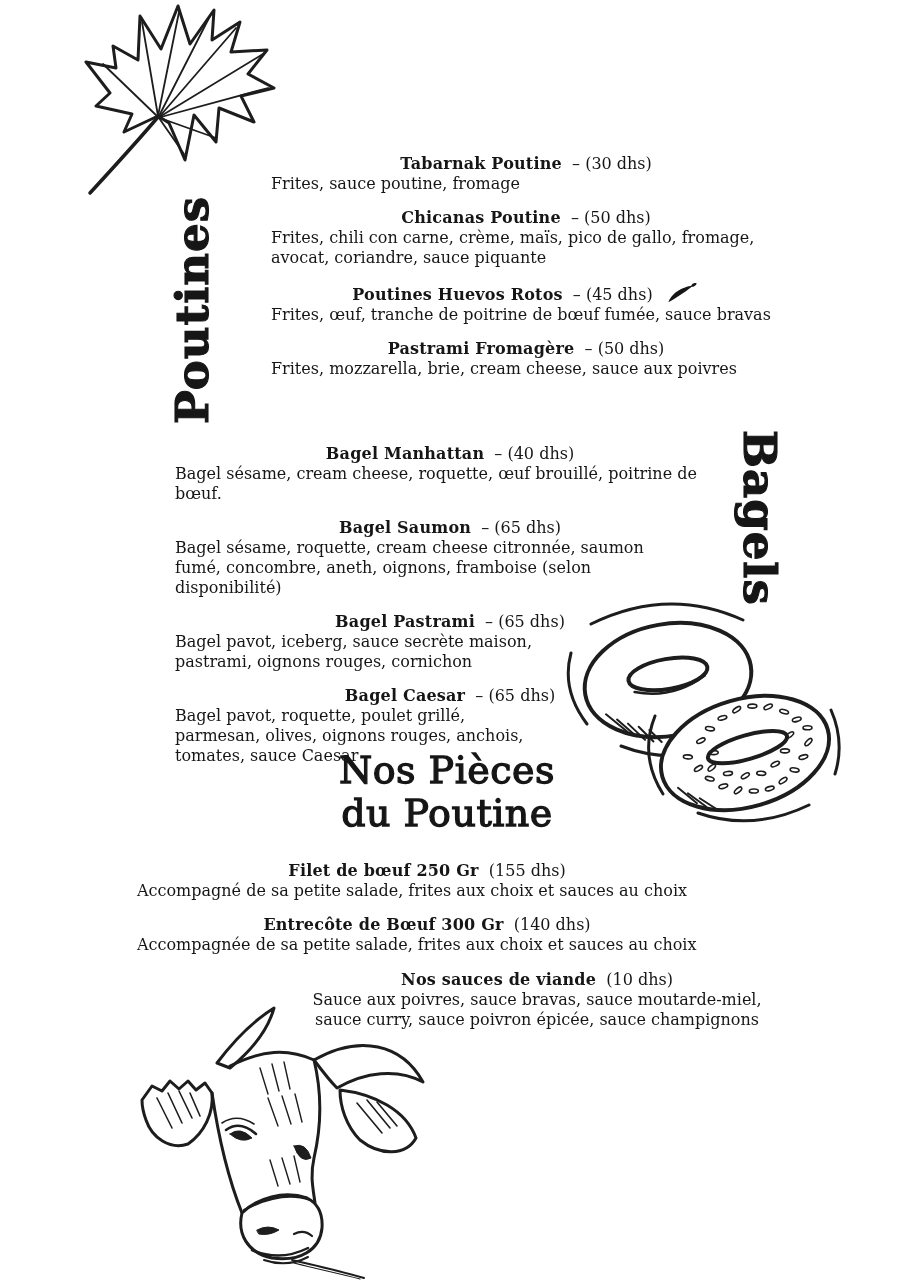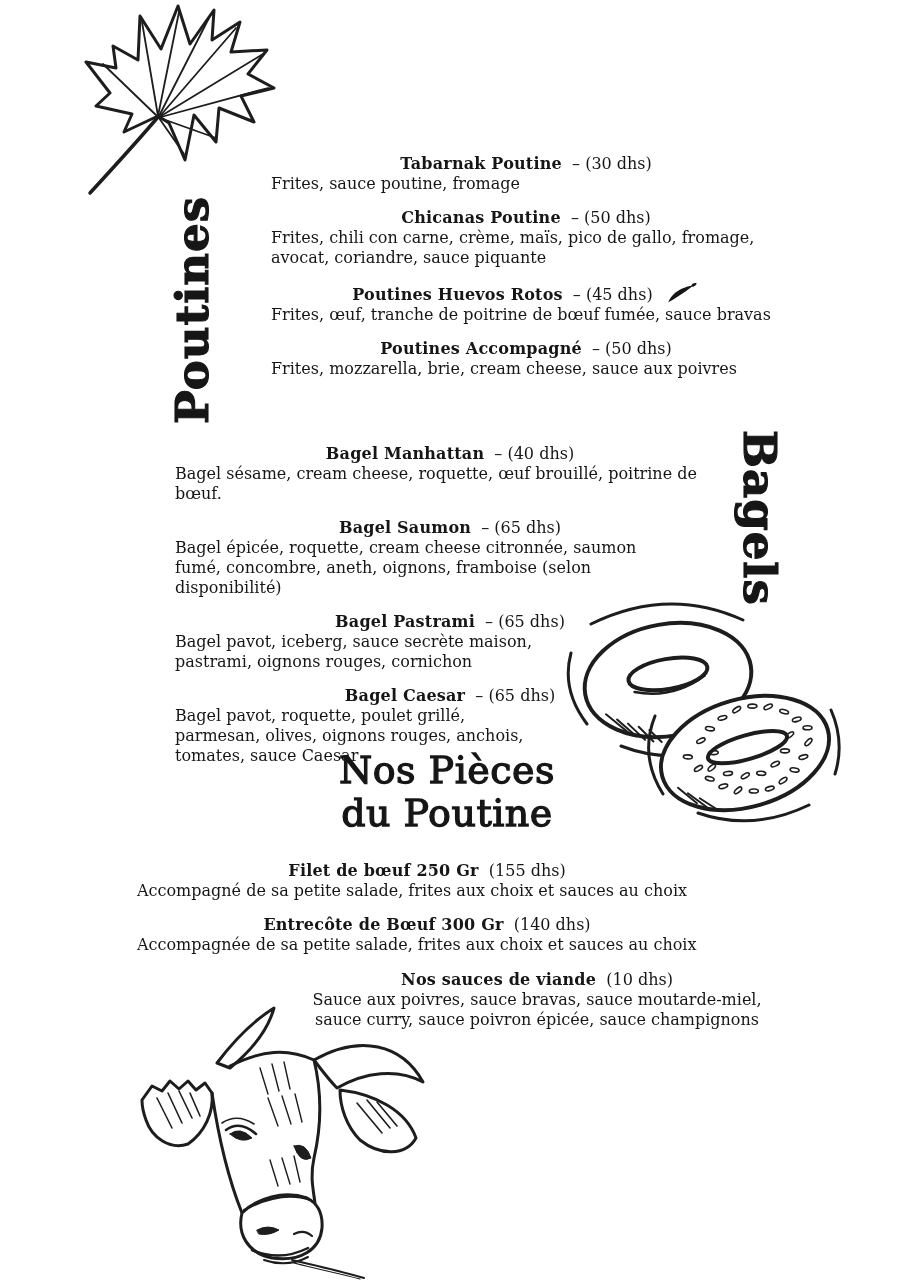--- a/index.html
+++ b/index.html
@@ -85,41 +85,41 @@
         <span class="nm">Poutines Huevos Rotos</span>
         <span class="pr">– (45 dhs)</span>
         <svg class="chili" viewBox="0 0 34 24">
           <path d="M1,22 C4,14 12,8 22,5 L26,4 C27,1.5 29.5,0.5 32,1.5 C31,3.8 28.8,5.2 26.6,5.2 C19,11 9,18 1,22 Z" fill="#161616" stroke="none"></path>
         </svg>
       </div>
       <div class="desc">Frites, œuf, tranche de poitrine de bœuf fumée, sauce bravas</div>
     </div>
     <div class="item">
       <div class="t">
-        <span class="nm">Poutines Accompagné</span>
+        <span class="nm">Pastrami Fromagère</span>
         <span class="pr">– (50 dhs)</span>
       </div>
       <div class="desc">Frites, mozzarella, brie, cream cheese, sauce aux poivres</div>
     </div>
   </div>
 
   <div class="list bagels-list">
     <div class="item">
       <div class="t">
         <span class="nm">Bagel Manhattan</span>
         <span class="pr">– (40 dhs)</span>
       </div>
       <div class="desc wm">Bagel sésame, cream cheese, roquette, œuf brouillé, poitrine de bœuf.</div>
     </div>
     <div class="item">
       <div class="t">
         <span class="nm">Bagel Saumon</span>
         <span class="pr">– (65 dhs)</span>
       </div>
-      <div class="desc ws">Bagel épicée, roquette, cream cheese citronnée, saumon fumé, concombre, aneth, oignons, framboise (selon disponibilité)</div>
+      <div class="desc ws">Bagel sésame, roquette, cream cheese citronnée, saumon fumé, concombre, aneth, oignons, framboise (selon disponibilité)</div>
     </div>
     <div class="item">
       <div class="t">
         <span class="nm">Bagel Pastrami</span>
         <span class="pr">– (65 dhs)</span>
       </div>
       <div class="desc wp">Bagel pavot, iceberg, sauce secrète maison, pastrami, oignons rouges, cornichon</div>
     </div>
     <div class="item">
       <div class="t">

